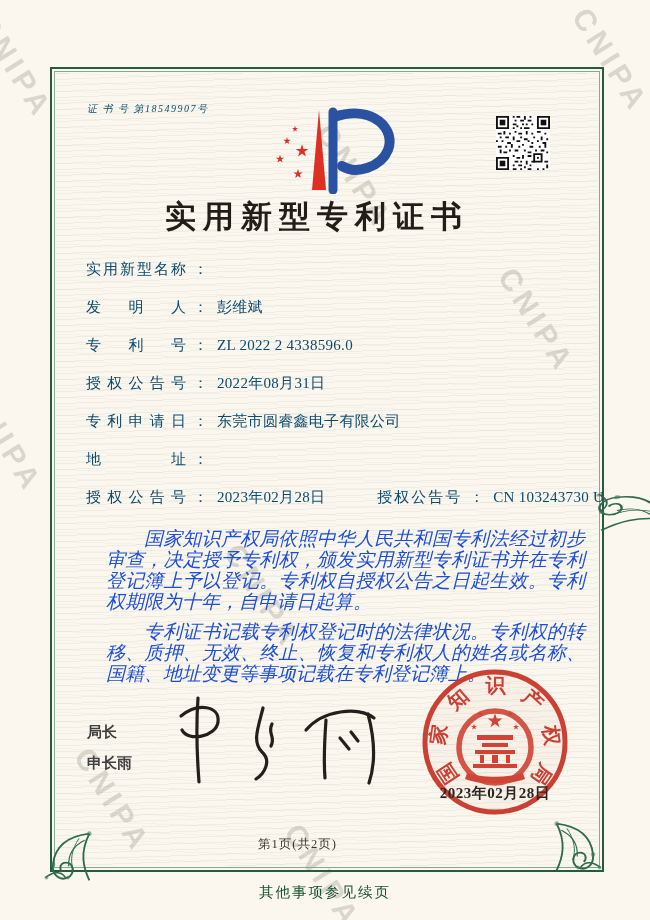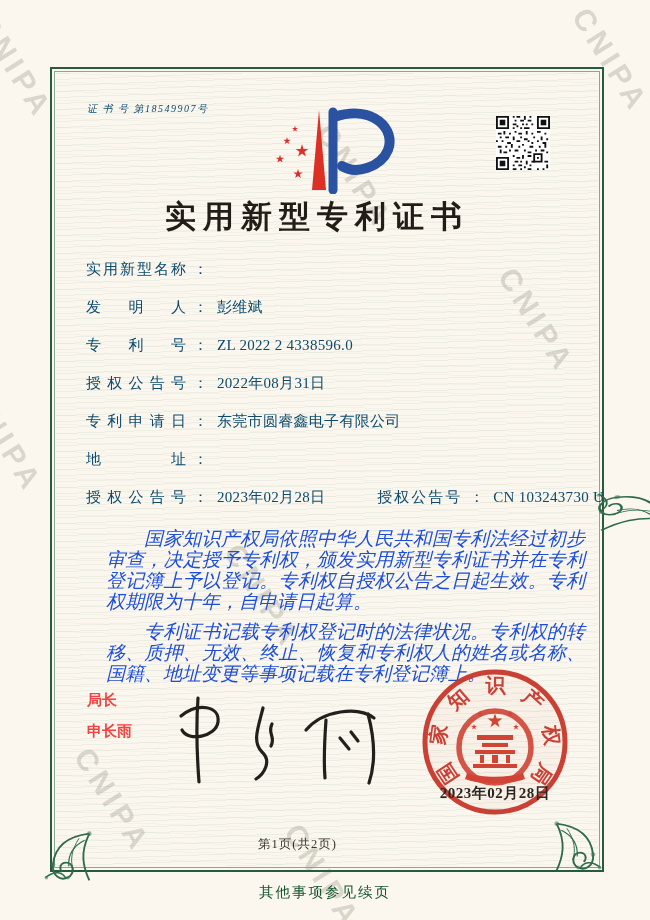--- a/index.html
+++ b/index.html
@@ -31,21 +31,21 @@
           text-justify:inter-character;flex:none;}
   .flabel2{letter-spacing:2px;flex:none;}
   .fcolon{flex:none;margin:0 9px 0 7px;}
   .fval{letter-spacing:0.3px;white-space:nowrap;}
   .grp2{display:flex;align-items:center;margin-left:52px;}
   
   .body-text{position:absolute;left:86px;top:528px;width:479px;
              font-style:italic;font-size:19px;line-height:21px;color:#1d4ed8;text-align:justify;margin-left:20px;}
   .body-text p{margin:0 0 9px;text-indent:2em;}
   
-  .signer{position:absolute;left:87px;top:684px;font:600 15px/31px "Liberation Sans",sans-serif;color:#ef4444;}
+  .signer{position:absolute;left:87px;top:716px;font:600 15px/31px "Liberation Sans",sans-serif;color:#404040;}
   .signature{position:absolute;left:168px;top:686px;}
   
   .seal{position:absolute;left:420px;top:667px;opacity:0.95;}
   
   .page-info{position:absolute;left:50px;width:495px;top:836px;text-align:center;
              font-size:12.5px;letter-spacing:1px;color:#3A352C;}
   .note{position:absolute;left:0;right:0;top:883px;text-align:center;
         font-size:14.5px;letter-spacing:2px;color:#14532d;}
 </style>
 </head>

